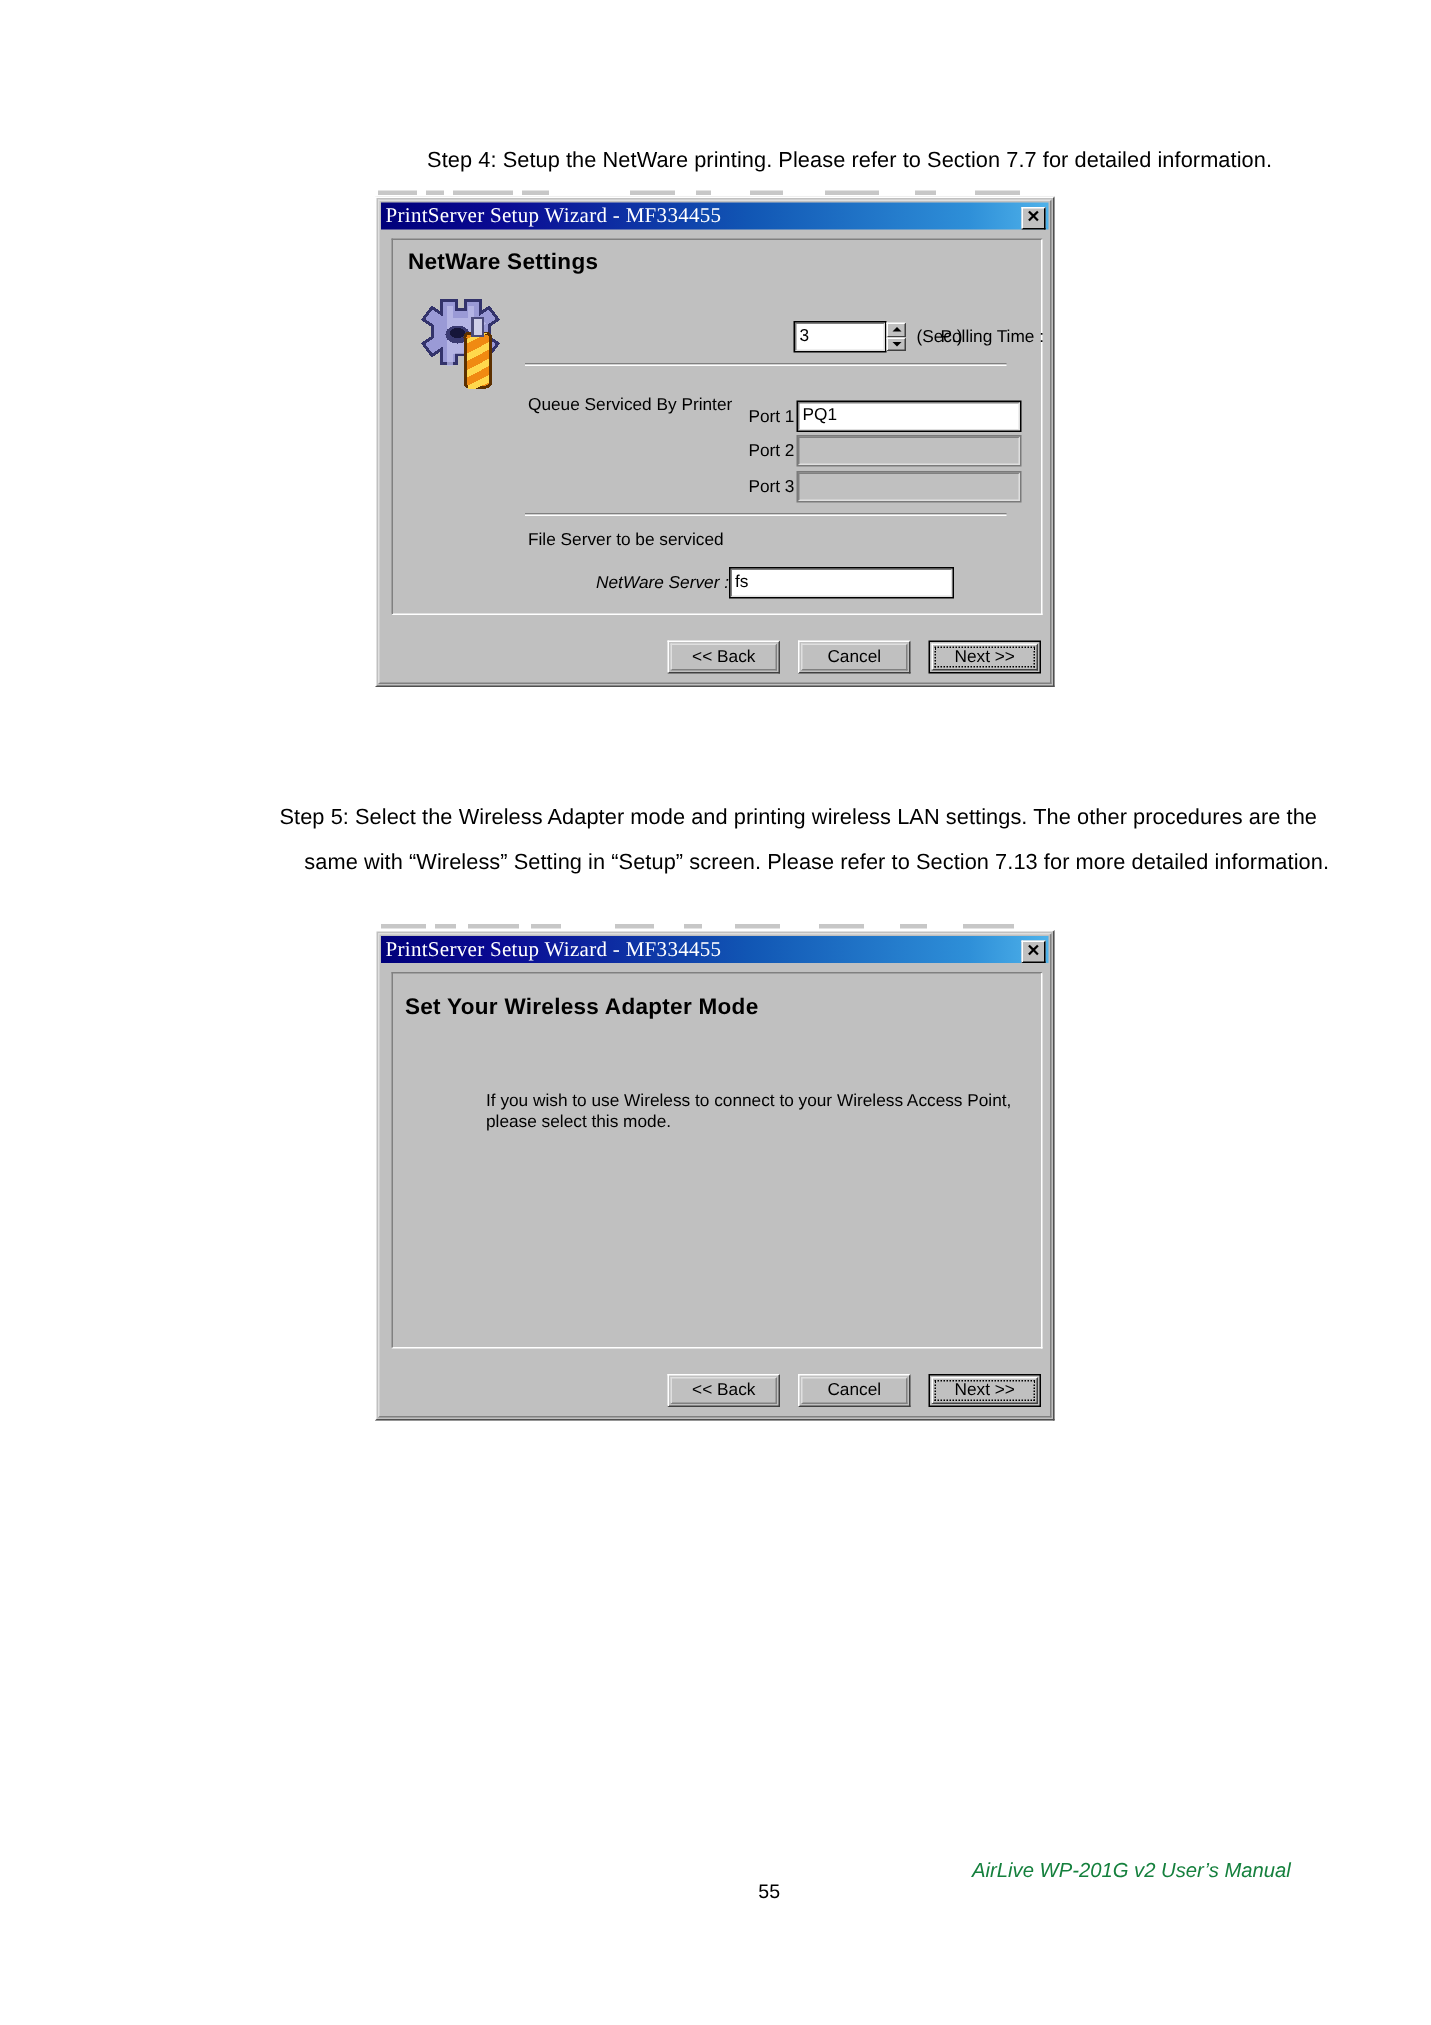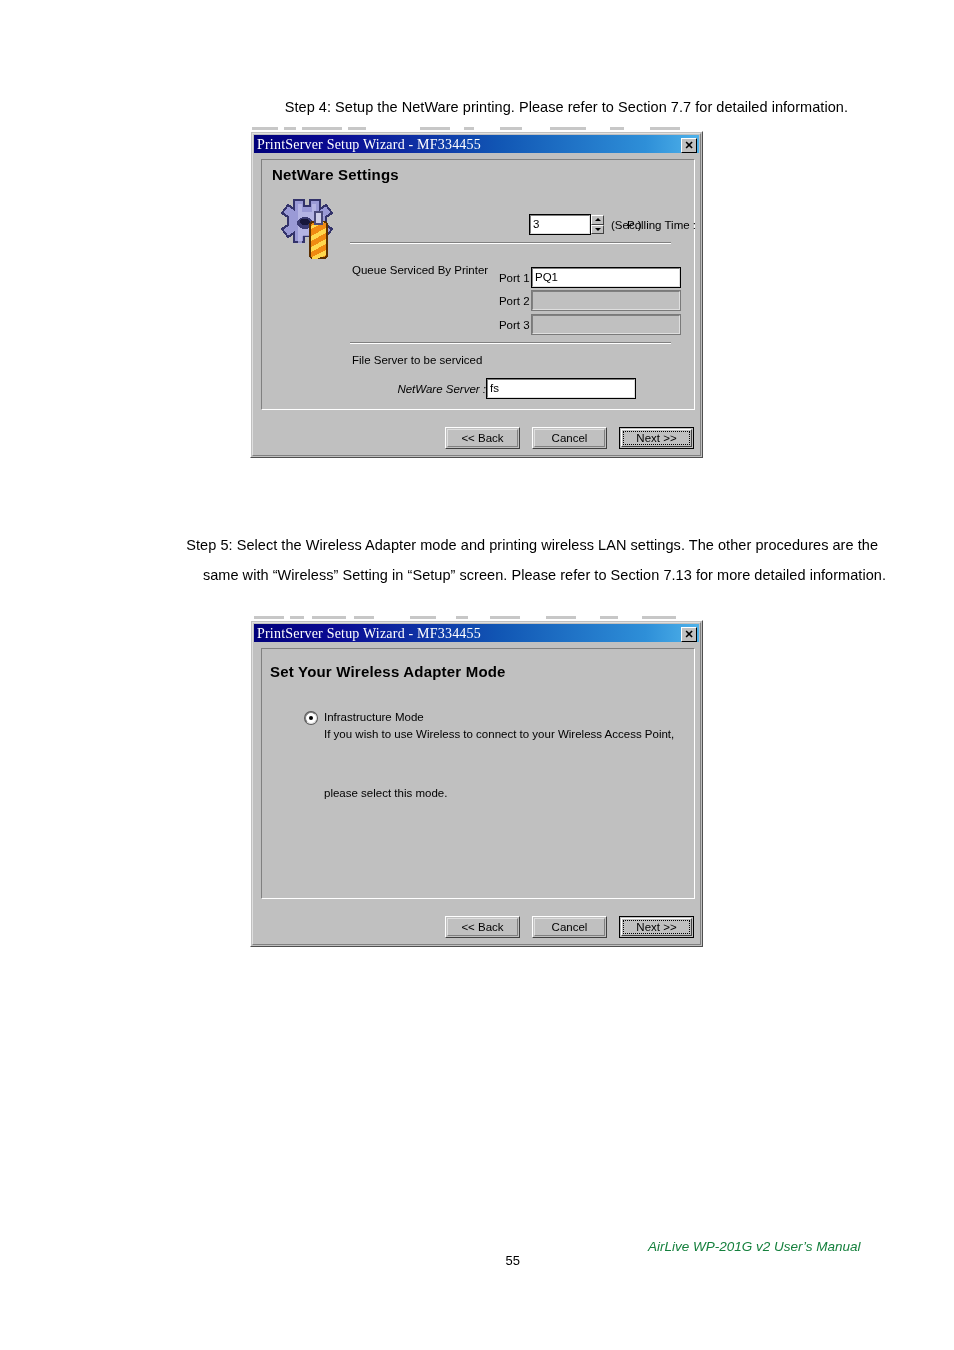--- a/index.html
+++ b/index.html
@@ -416,26 +416,22 @@
     <span class="titlebar-text">PrintServer Setup Wizard - MF334455</span>
     <span class="titlebar-spacer"></span>
     <span class="close-btn">✕</span>
   </div>
 
   <div class="panel" style="left:10px; top:27px; width:434px; height:251px;">
   </div>
 
   <div class="panel-title" style="left:19px; top:42px;">Set Your Wireless Adapter Mode</div>
 
-  <div class="radio-wrap" style="left:54px; top:90px; width:340px; height:16px;">
-    <span class="radio-dot"></span>
-    <span class="radio-label">Infrastructure Mode</span>
-  </div>
   <div class="radio-desc" style="left:73px; top:106px;">If you wish to use Wireless to connect to your Wireless Access Point,</div>
-  <div class="radio-desc" style="left:73px; top:120px;margin-top:45px;">please select this mode.</div>
+  <div class="radio-desc" style="left:73px; top:120px;">please select this mode.</div>
 
   <div class="btn" style="left:194px; top:295px; width:75px; height:22px;">
     <span class="btn-inner"></span>
     <span class="btn-label">&lt;&lt; Back</span>
   </div>
   <div class="btn" style="left:281px; top:295px; width:75px; height:22px;">
     <span class="btn-inner"></span>
     <span class="btn-label">Cancel</span>
   </div>
   <div class="btn default" style="left:368px; top:295px; width:75px; height:22px;">

